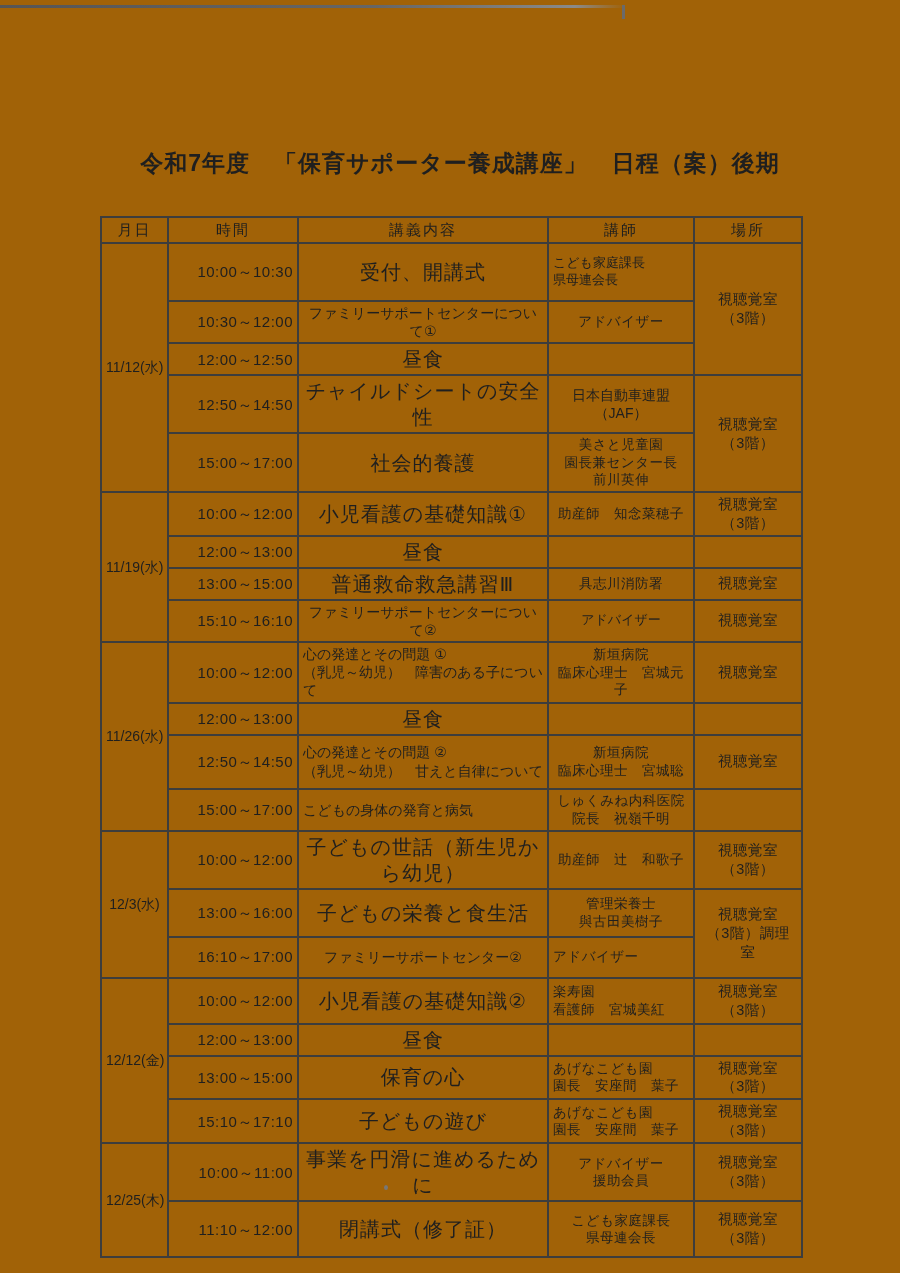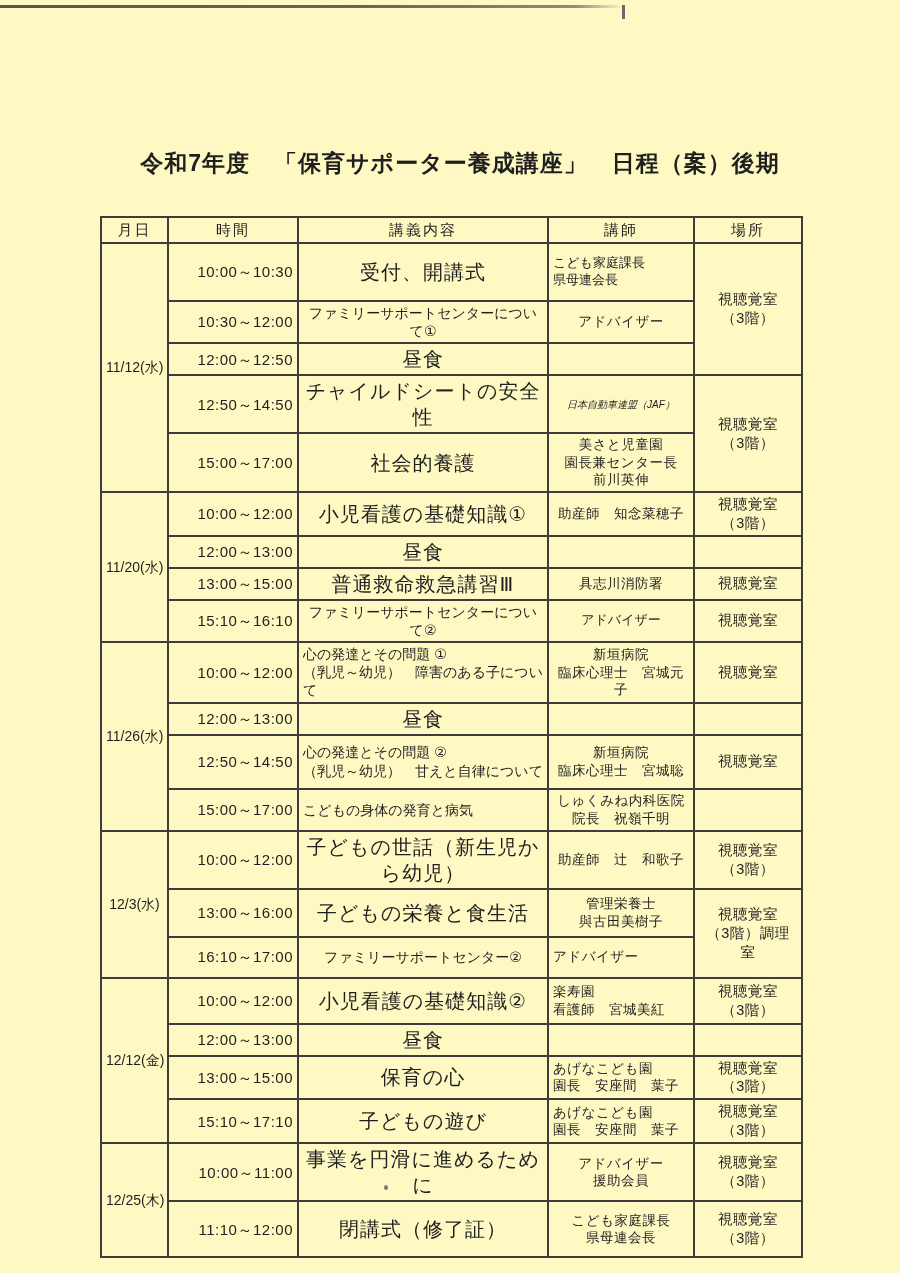--- a/index.html
+++ b/index.html
@@ -4,21 +4,21 @@
 <style>
   html,body{margin:0;padding:0;}
   body{
     font-family:"Liberation Sans","DejaVu Sans",sans-serif;
     background:#e9e9e9;
   }
   .page{
     position:relative;
     width:900px;height:1273px;
     margin:0 auto;
-    background:#fef9c3;
+    background:#a16207;
     color:#1f1f1f;
     overflow:hidden;
   }
   .scan-line{
     position:absolute;top:5px;left:0;height:3px;width:625px;
     background:linear-gradient(to right,#555 0%,#666 60%,#8a8a8a 92%,transparent 100%);
   }
   .scan-line::after{
     content:"";position:absolute;right:0;top:0;width:3px;height:14px;background:#6a6a6a;
   }
@@ -64,21 +64,21 @@
     font-size:20px;text-align:center;letter-spacing:1px;
   }
   td.lect-cell{
     font-size:13.5px;text-align:center;letter-spacing:0.5px;
   }
   td.place-cell{
     font-size:14.5px;text-align:center;letter-spacing:0.5px;
   }
   td.left{text-align:left;}
   td.small{font-size:13px;letter-spacing:0;}
-  td.xsmall{font-size:10px;letter-spacing:0;font-style:italic;}
+  td.xsmall{font-size:14px;letter-spacing:0;}
   td.cond{font-size:14px;letter-spacing:0;}
   .stray-dot{
     position:absolute;top:1185px;left:384px;width:4px;height:5px;
     background:#777;border-radius:50%;
   }
 </style>
 </head>
 <body>
 
 <div class="page">
@@ -133,21 +133,21 @@
 （3階）</td>
         </tr>
         <tr style="height: 56px;">
           <td class="time-cell">15:00～17:00</td>
           <td class="content-cell ">社会的養護</td>
           <td class="lect-cell ">美さと児童園
 園長兼センター長
 前川英伸</td>
         </tr>
         <tr style="height: 42px;">
-          <td class="date-cell" rowspan="4">11/20(水)</td>
+          <td class="date-cell" rowspan="4">11/19(水)</td>
           <td class="time-cell">10:00～12:00</td>
           <td class="content-cell ">小児看護の基礎知識①</td>
           <td class="lect-cell ">助産師　知念菜穂子</td>
           <td class="place-cell">視聴覚室
 （3階）</td>
         </tr>
         <tr style="height: 32px;">
           <td class="time-cell">12:00～13:00</td>
           <td class="content-cell ">昼食</td>
           <td class="lect-cell "></td>

